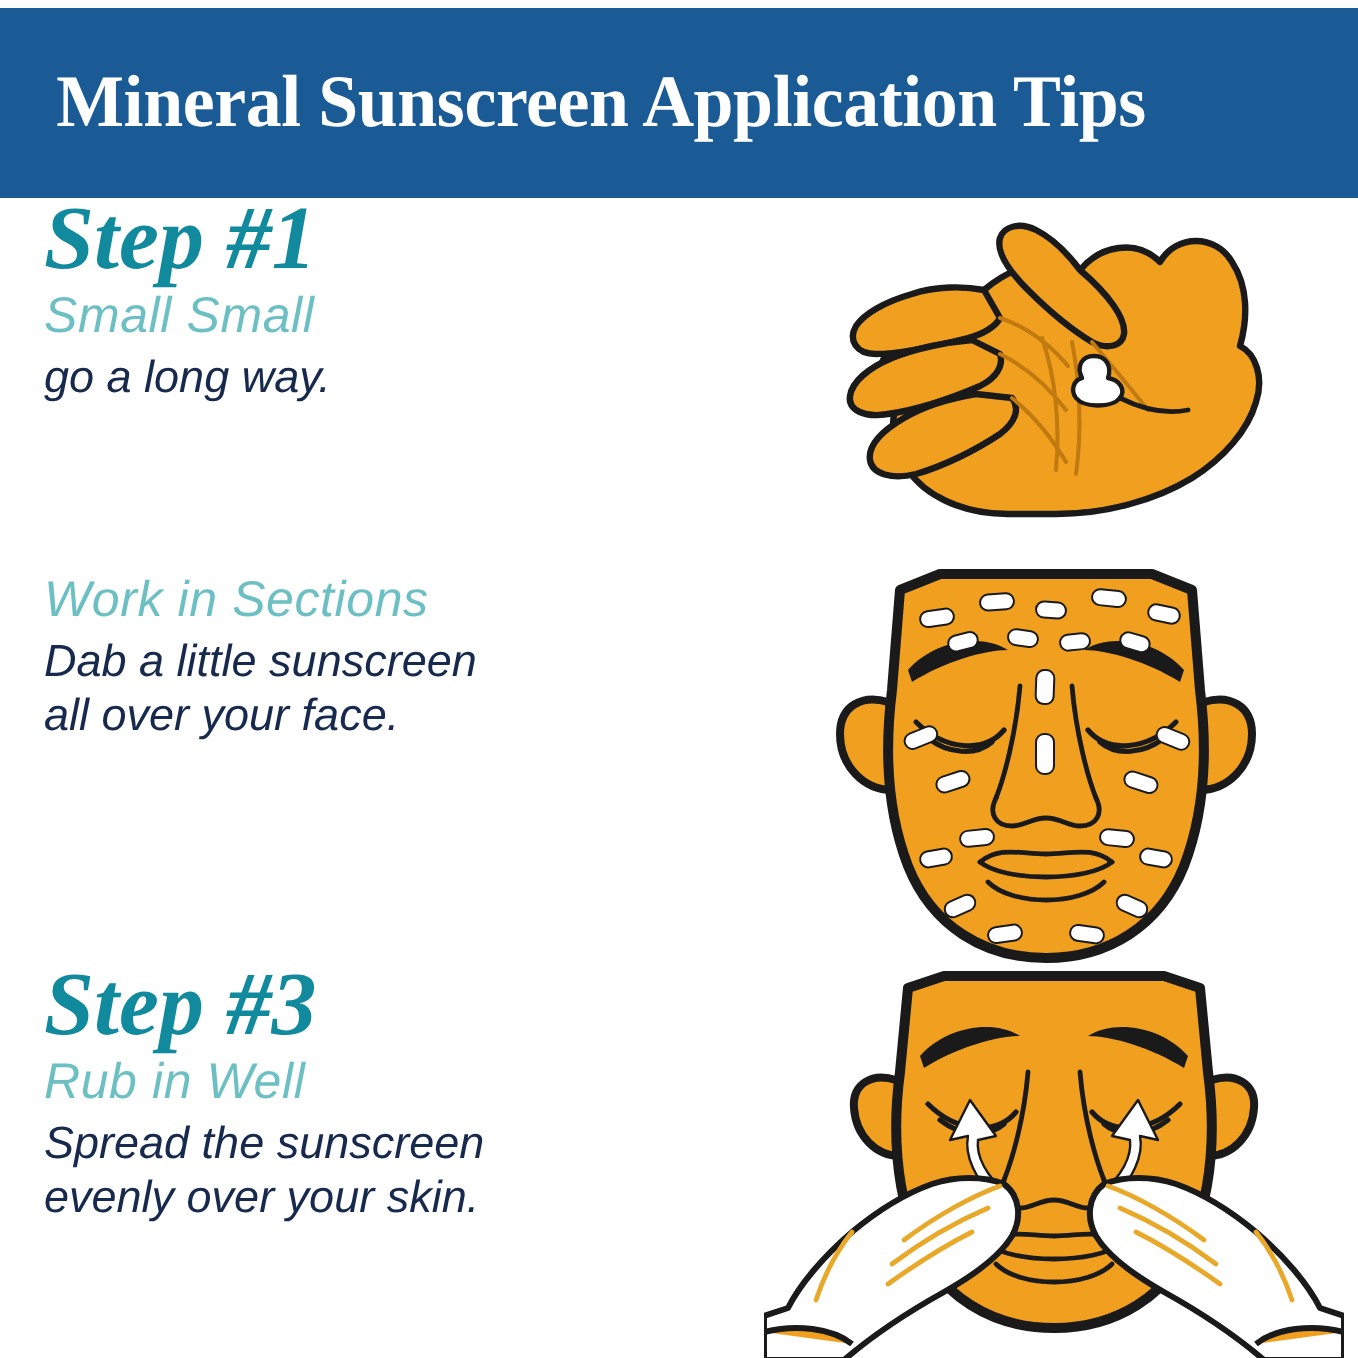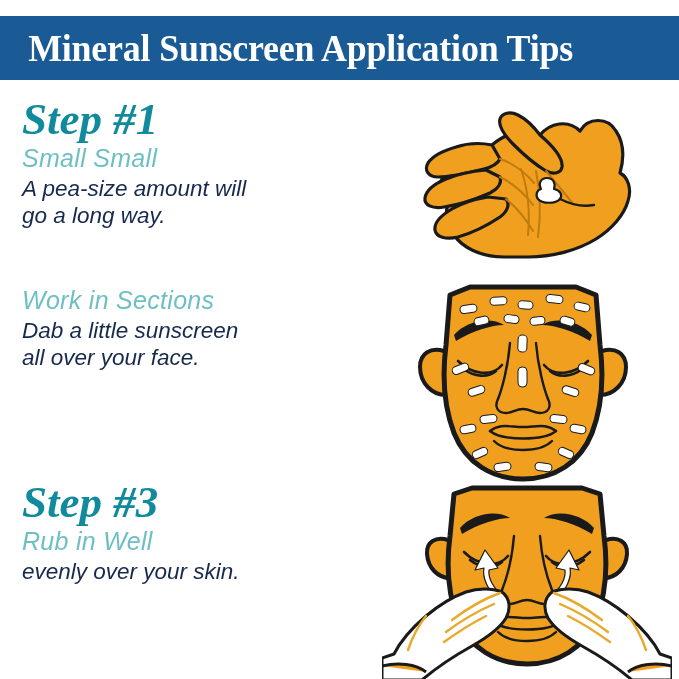--- a/index.html
+++ b/index.html
@@ -13,23 +13,23 @@
     height: 679px;
     background: #ffffff;
     overflow: hidden;
     font-family: "Liberation Sans", sans-serif;
   }
 
   
   .banner {
     position: absolute;
     left: 0;
-    top: 16px;
+    top: 4px;
     width: 679px;
-    height: 64px;
+    height: 95px;
     background: #1a5b96;
     display: flex;
     align-items: center;
   }
   .banner-title {
     color: #ffffff;
     font-family: "Liberation Serif", serif;
     font-weight: bold;
     font-size: 37px;
     letter-spacing: -0.2px;
@@ -98,21 +98,20 @@
 
   <div class="banner">
     <div class="banner-title">Mineral Sunscreen Application Tips</div>
   </div>
 
   <div class="step-row" id="step-row-1">
     <div class="step-text">
       <div class="step-heading">Step #1</div>
       <div class="step-subtitle">Small Small</div>
       <div class="step-body">
-        <div>A pea-size amount will</div>
         <div>go a long way.</div>
       </div>
     </div>
 
     <div class="step-art" id="art-hand">
       <svg width="270" height="180" viewBox="0 0 270 180">
         <g fill="#F0A01E" stroke="#1a1a1a" stroke-width="3.2" stroke-linejoin="round" stroke-linecap="round">
 
           <path d="M104 48 C118 36 138 30 152 38 C162 26 180 22 192 34
                    C200 20 220 20 228 34 C236 46 236 62 232 76
@@ -229,20 +228,21 @@
         </g>
       </svg>
     </div>
   </div>
 
   <div class="step-row" id="step-row-3">
     <div class="step-text">
       <div class="step-heading">Step #3</div>
       <div class="step-subtitle">Rub in Well</div>
       <div class="step-body">
+        <div>Spread the sunscreen</div>
         <div>evenly over your skin.</div>
       </div>
     </div>
 
     <div class="step-art" id="art-face-hands">
       <svg width="290" height="200" viewBox="0 0 290 200">
 
         <g fill="#F0A01E" stroke="#1a1a1a" stroke-width="4" stroke-linejoin="round">
           <path d="M66 60 C54 56 44 62 45 74 C46 88 56 98 68 98 L74 94 L73 62 Z"></path>
           <path d="M224 60 C236 56 246 62 245 74 C244 88 234 98 222 98 L216 94 L217 62 Z"></path>

